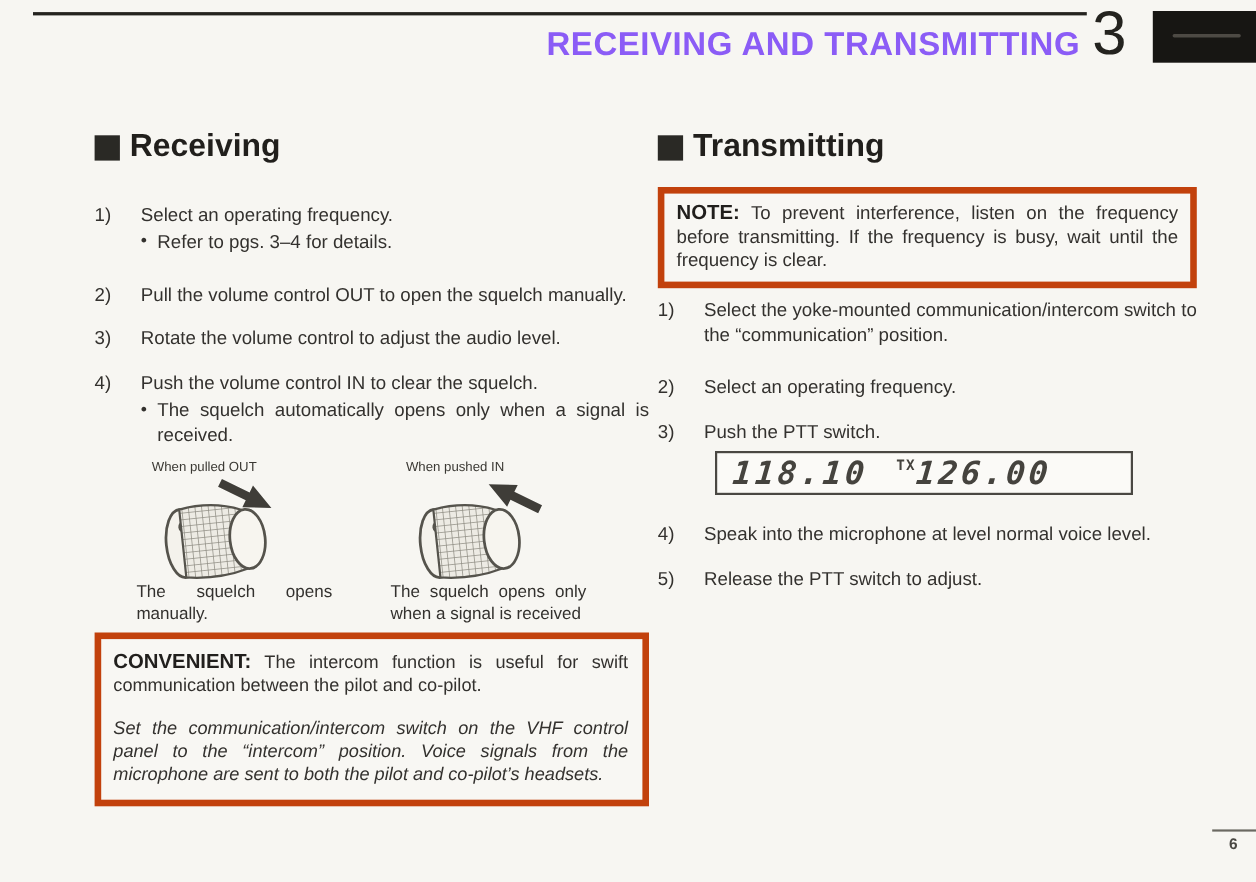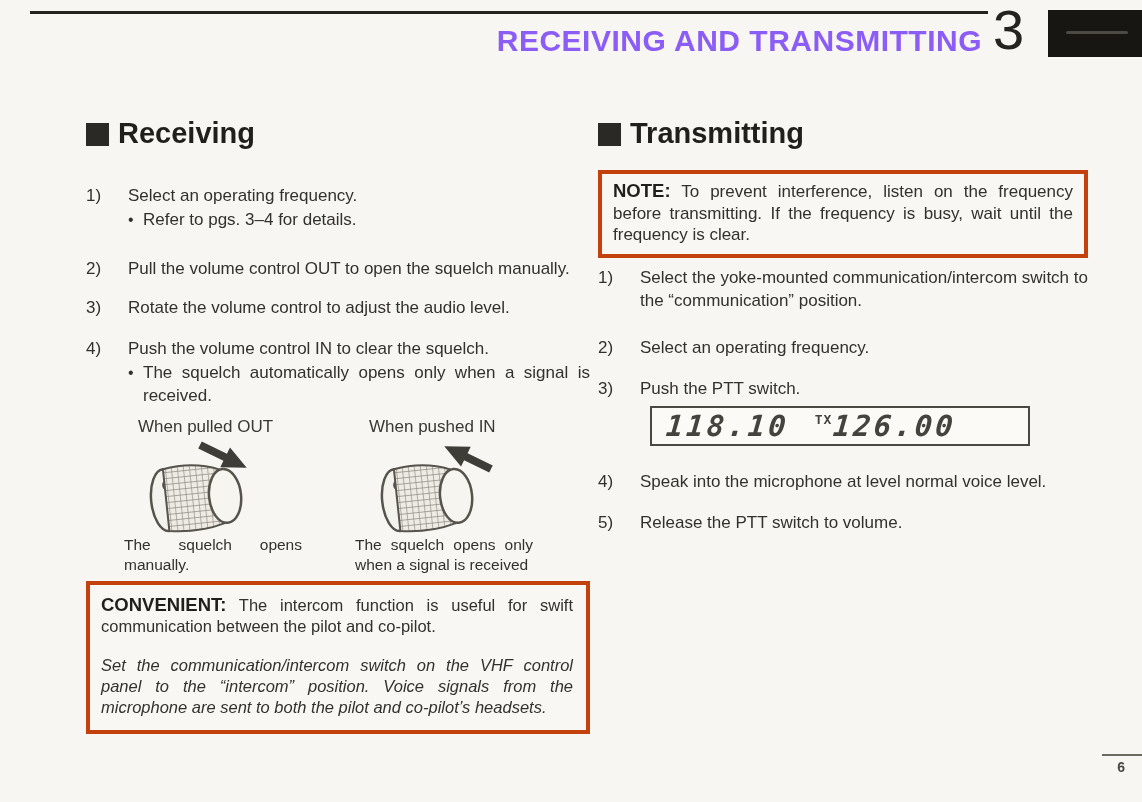--- a/index.html
+++ b/index.html
@@ -36,25 +36,25 @@
   .step .num{flex:none;width:42px;}
   .step .body{flex:1;text-align:justify;}
   .bullet{display:flex;margin-top:1px;}
   .bullet::before{content:"\2022";flex:none;width:15px;font-size:16px;}
   .bullet .btxt{flex:1;text-align:justify;}
   .mb26{margin-bottom:26px;} .mb16{margin-bottom:16px;} .mb18{margin-bottom:18px;}
   .mb24{margin-bottom:24px;} .mb10{margin-bottom:10px;} .mb6{margin-bottom:6px;}
   
   .fig-row{display:flex;gap:24px;padding-left:38px;margin-bottom:6px;}
   .fig{width:207px;}
-  .fig-label{font-size:17px;color:#3a3833;margin:0 0 2px 14px;white-space:nowrap;}
+  .fig-label{font-size:12px;color:#3a3833;margin:0 0 2px 14px;white-space:nowrap;}
   .fig svg{display:block;margin-left:2px;}
   .fig-caption{font-size:15.5px;line-height:20px;text-align:justify;width:178px;}
   
-  .framed{border:4px solid #c2410c;background:#f8f7f3;}
+  .framed{border:6px solid #c2410c;background:#f8f7f3;}
   .convenient-box{padding:9px 13px 12px 11px;font-size:16.5px;line-height:21px;text-align:justify;margin-top:2px;}
   .convenient-box .lead{font-size:18.5px;font-weight:bold;color:#211f1c;}
   .convenient-box .p2{margin-top:18px;font-style:italic;}
   .note-box{padding:6px 11px 8px 11px;font-size:17px;line-height:21.5px;text-align:justify;margin-bottom:8px;}
   .note-box .lead{font-size:18.5px;font-weight:bold;color:#211f1c;}
   
   .display-box{
     margin:0 0 24px 52px;width:352px;height:30px;
     border:2px solid #4a4843;background:#fbfaf7;
     display:flex;align-items:center;padding:3px 12px;
@@ -208,19 +208,19 @@
 
   <div class="step mb18">
     <span class="num">4)</span>
     <div class="body">
       <div>Speak into the microphone at level normal voice level.</div>
     </div>
   </div>
 
   <div class="step">
     <span class="num">5)</span>
-    <div class="body">Release the PTT switch to volume.</div>
+    <div class="body">Release the PTT switch to adjust.</div>
   </div>
 
 </div>
 
 <div class="footer-rule"></div>
 <div class="page-number">6</div>
 
 </body></html>

